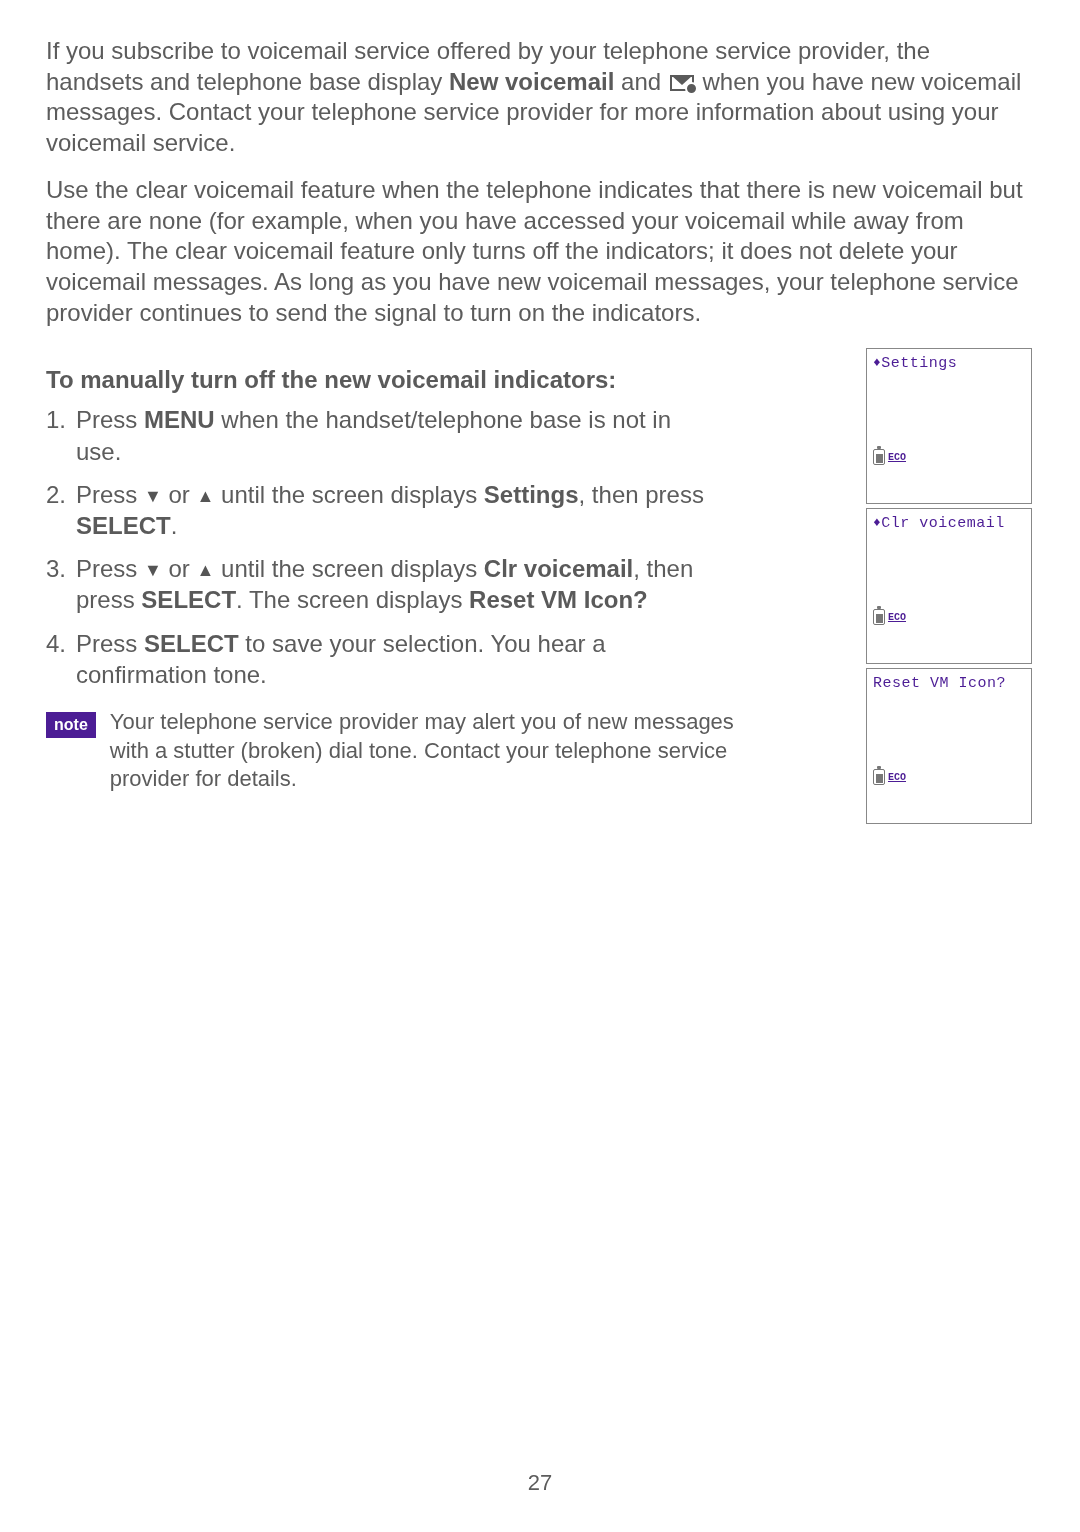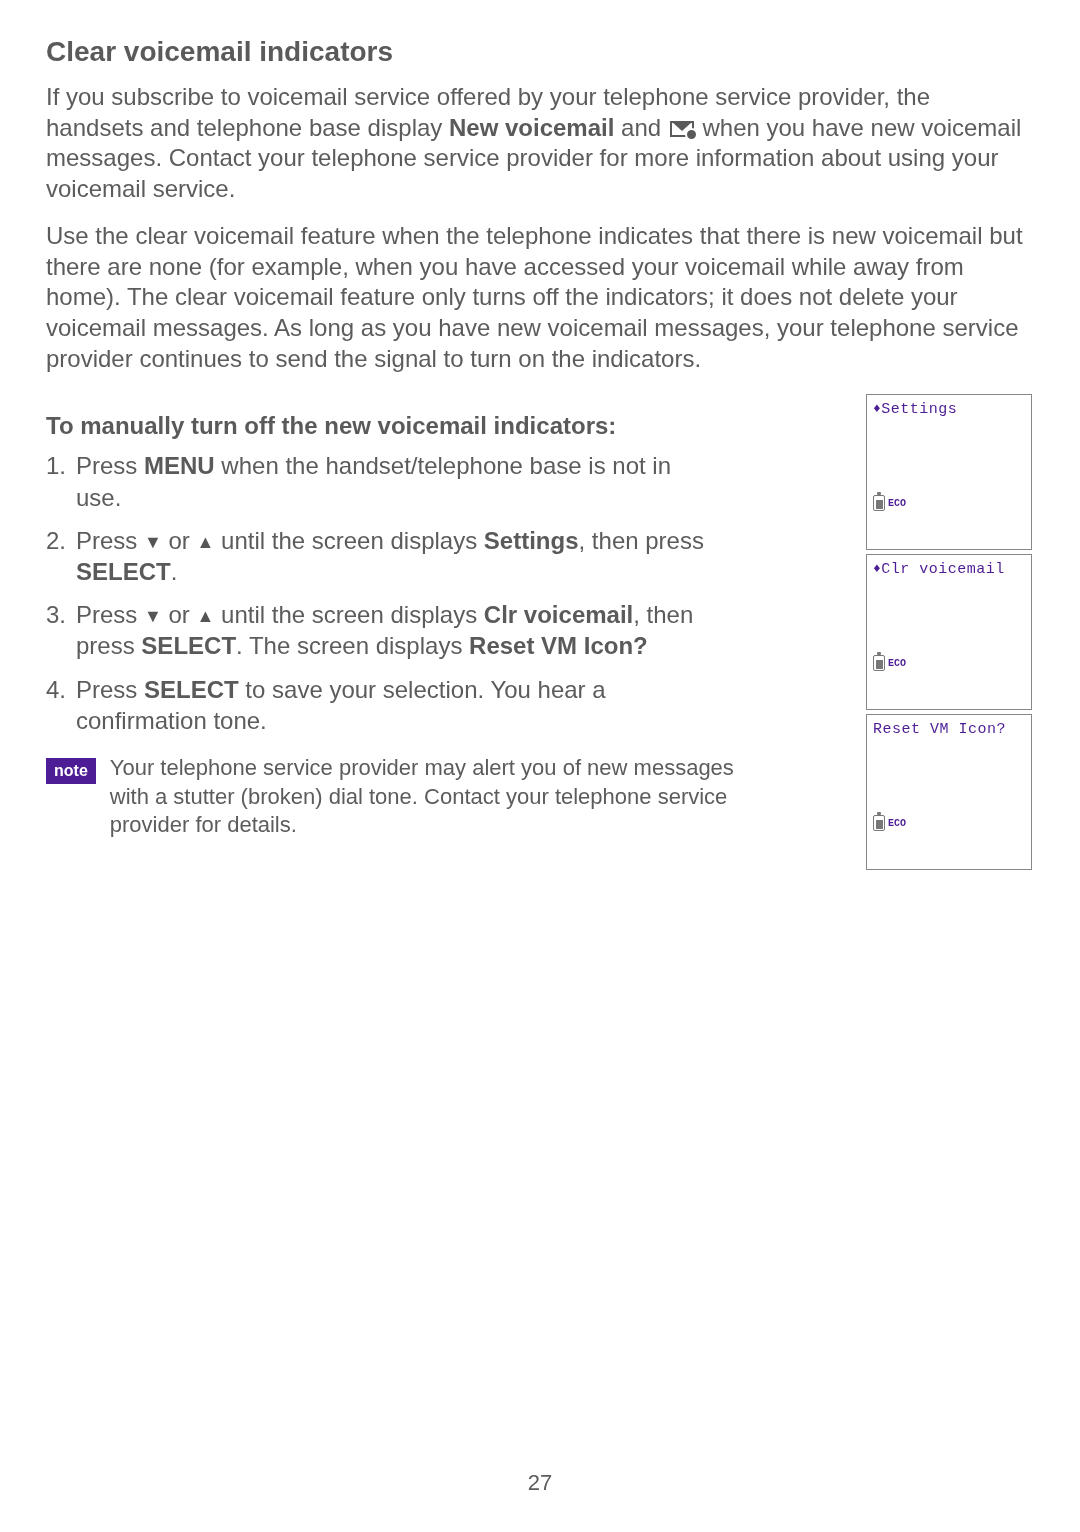--- a/index.html
+++ b/index.html
@@ -20,31 +20,30 @@
     .note-badge { background: #4c1d95; color: #fff; font-size: 16px; font-weight: bold; padding: 4px 8px; margin-top: 4px; }
     .note-text { font-size: 22px; line-height: 1.3; color: #5c5c5c; flex: 1; }
     .screens { width: 168px; display: flex; flex-direction: column; gap: 4px; margin-top: 4px; }
     .screen { border: 1.5px solid #888; width: 166px; height: 156px; position: relative; font-family: "Courier New", monospace; font-size: 15px; color: #4c1d95; letter-spacing: 0.5px; }
     .screen-top { position: absolute; top: 6px; left: 6px; white-space: nowrap; }
     .updown { font-size: 13px; vertical-align: 1px; }
     .screen-bot { position: absolute; top: 100px; left: 6px; display: flex; align-items: center; gap: 3px; }
     .batt { display: inline-block; width: 12px; height: 16px; border: 1.5px solid #777; border-radius: 2px; position: relative; }
     .batt::before { content: ""; position: absolute; top: -4px; left: 3px; width: 4px; height: 3px; background: #777; border-radius: 1px; }
     .batt::after { content: ""; position: absolute; left: 1.5px; right: 1.5px; bottom: 1.5px; height: 9px; background: #777; }
-    .eco { font-size: 10px; font-weight: bold; letter-spacing: 0; vertical-align: 4px; }
+    .eco { font-size: 10px; font-weight: bold; letter-spacing: 0; vertical-align: 4px; text-decoration: underline; }
     .pagenum { position: absolute; bottom: 36px; left: 0; right: 0; text-align: center; font-size: 22px; color: #5c5c5c; }
     .mail-icon { display: inline-block; width: 24px; height: 16px; border: 2px solid #5a5a5a; position: relative; vertical-align: -1px; margin: 0 2px; }
     .mail-icon::before { content: ""; position: absolute; top: -1px; left: 0; right: 0; height: 0; border-left: 10px solid transparent; border-right: 10px solid transparent; border-top: 9px solid #5a5a5a; }
     .mail-icon::after { content: ""; position: absolute; bottom: -6px; right: -6px; width: 9px; height: 9px; background: #5a5a5a; border-radius: 50%; border: 2px solid #fff; }
   </style>
 </head>
 <body>
 
 <div class="page">
-  <h2>Clear voicemail indicators</h2>
 
   <p>
     <span>If you subscribe to voicemail service offered by your telephone service provider, the handsets and telephone base display </span><span class="b">New voicemail</span><span> and </span><span class="mail-icon"></span><span> when you have new voicemail messages. Contact your telephone service provider for more information about using your voicemail service.</span>
   </p>
 
   <p>Use the clear voicemail feature when the telephone indicates that there is new voicemail but there are none (for example, when you have accessed your voicemail while away from home). The clear voicemail feature only turns off the indicators; it does not delete your voicemail messages. As long as you have new voicemail messages, your telephone service provider continues to send the signal to turn on the indicators.</p>
 
   <div class="content-row">
     <div class="left-col">
       <h3>To manually turn off the new voicemail indicators:</h3>

